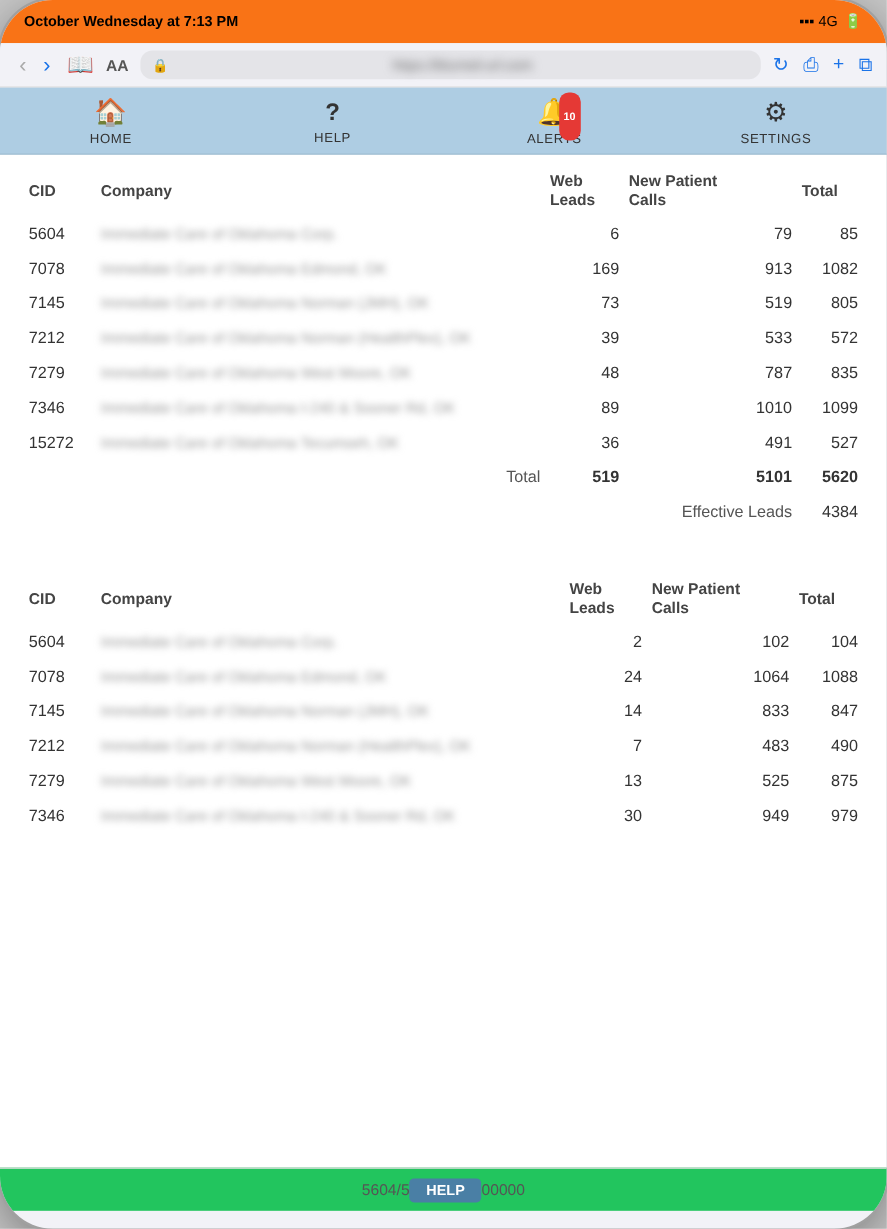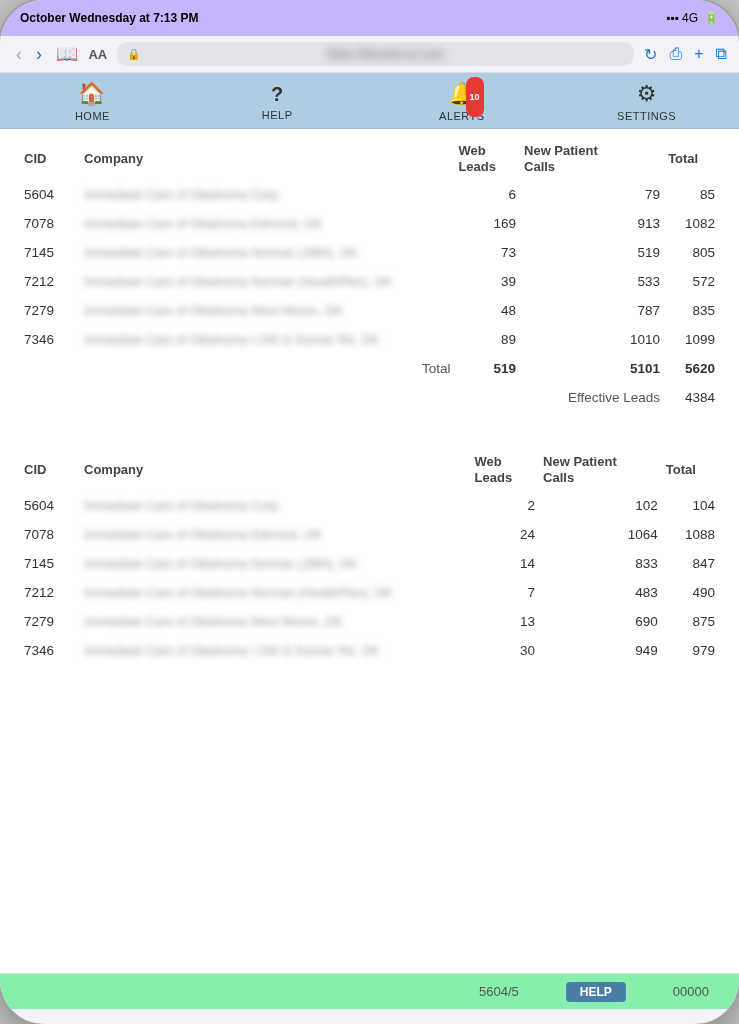--- a/index.html
+++ b/index.html
@@ -14,21 +14,21 @@
     .device {
       width: 739px;
       height: 1024px;
       background: #f2f2f7;
       border-radius: 44px;
       overflow: hidden;
       position: relative;
       box-shadow: 0 0 0 2px #a0a0a0, 0 10px 40px rgba(0,0,0,0.4);
     }
     .status-bar {
-      background: #c4b5fd;
+      background: #f97316;
       height: 36px;
       display: flex;
       align-items: center;
       justify-content: space-between;
       padding: 0 20px;
       font-size: 12px;
       font-weight: 500;
     }
     .status-bar-time { font-size: 12px; font-weight: 600; }
     .status-bar-right { display: flex; align-items: center; gap: 6px; font-size: 12px; }
@@ -147,30 +147,29 @@
       font-size: 12.5px;
       filter: blur(3px);
       max-width: 260px;
     }
     .data-table td.cid-cell { font-weight: 500; color: #333; }
     .total-row td { font-weight: 600; color: #333; }
     .total-row td.label { text-align: right; color: #555; font-weight: 500; }
     .eff-row td { color: #333; }
     .section-gap { height: 18px; }
     .bottom-bar {
-      background: #86efac;
+      background: #22c55e;
       border-top: 1px solid #ddd;
       height: 36px;
       display: flex;
       align-items: center;
-      justify-content: flex-end;
+      justify-content: center;
       padding: 0 30px;
       font-size: 13px;
       color: #555;
-      gap: 47px;
     }
     .help-btn {
       background: #4a7fa5;
       color: white;
       border: none;
       border-radius: 4px;
       padding: 3px 14px;
       font-size: 12px;
       font-weight: 600;
       cursor: pointer;
@@ -288,20 +287,27 @@
     <td class="col-np">787</td>
     <td class="col-total">835</td>
   </tr>
               <tr>
     <td class="cid-cell">7346</td>
     <td class="company-cell">Immediate Care of Oklahoma I-240 &amp; Sooner Rd, OK</td>
     <td class="col-web">89</td>
     <td class="col-np">1010</td>
     <td class="col-total">1099</td>
   </tr>
+              <tr>
+    <td class="cid-cell">15272</td>
+    <td class="company-cell">Immediate Care of Oklahoma Tecumseh, OK</td>
+    <td class="col-web">36</td>
+    <td class="col-np">491</td>
+    <td class="col-total">527</td>
+  </tr>
               <tr class="total-row">
   <td></td>
   <td class="label" style="text-align:right;">Total</td>
   <td class="col-web">519</td>
   <td class="col-np">5101</td>
   <td class="col-total">5620</td>
 </tr>
               <tr class="eff-row">
   <td></td>
   <td></td>
@@ -356,21 +362,21 @@
     <td class="cid-cell">7212</td>
     <td class="company-cell">Immediate Care of Oklahoma Norman (HealthPlex), OK</td>
     <td class="col-web">7</td>
     <td class="col-np">483</td>
     <td class="col-total">490</td>
   </tr>
               <tr>
     <td class="cid-cell">7279</td>
     <td class="company-cell">Immediate Care of Oklahoma West Moore, OK</td>
     <td class="col-web">13</td>
-    <td class="col-np">690</td>
+    <td class="col-np">525</td>
     <td class="col-total">875</td>
   </tr>
               <tr>
     <td class="cid-cell">7346</td>
     <td class="company-cell">Immediate Care of Oklahoma I-240 &amp; Sooner Rd, OK</td>
     <td class="col-web">30</td>
     <td class="col-np">949</td>
     <td class="col-total">979</td>
   </tr>
             </tbody>

